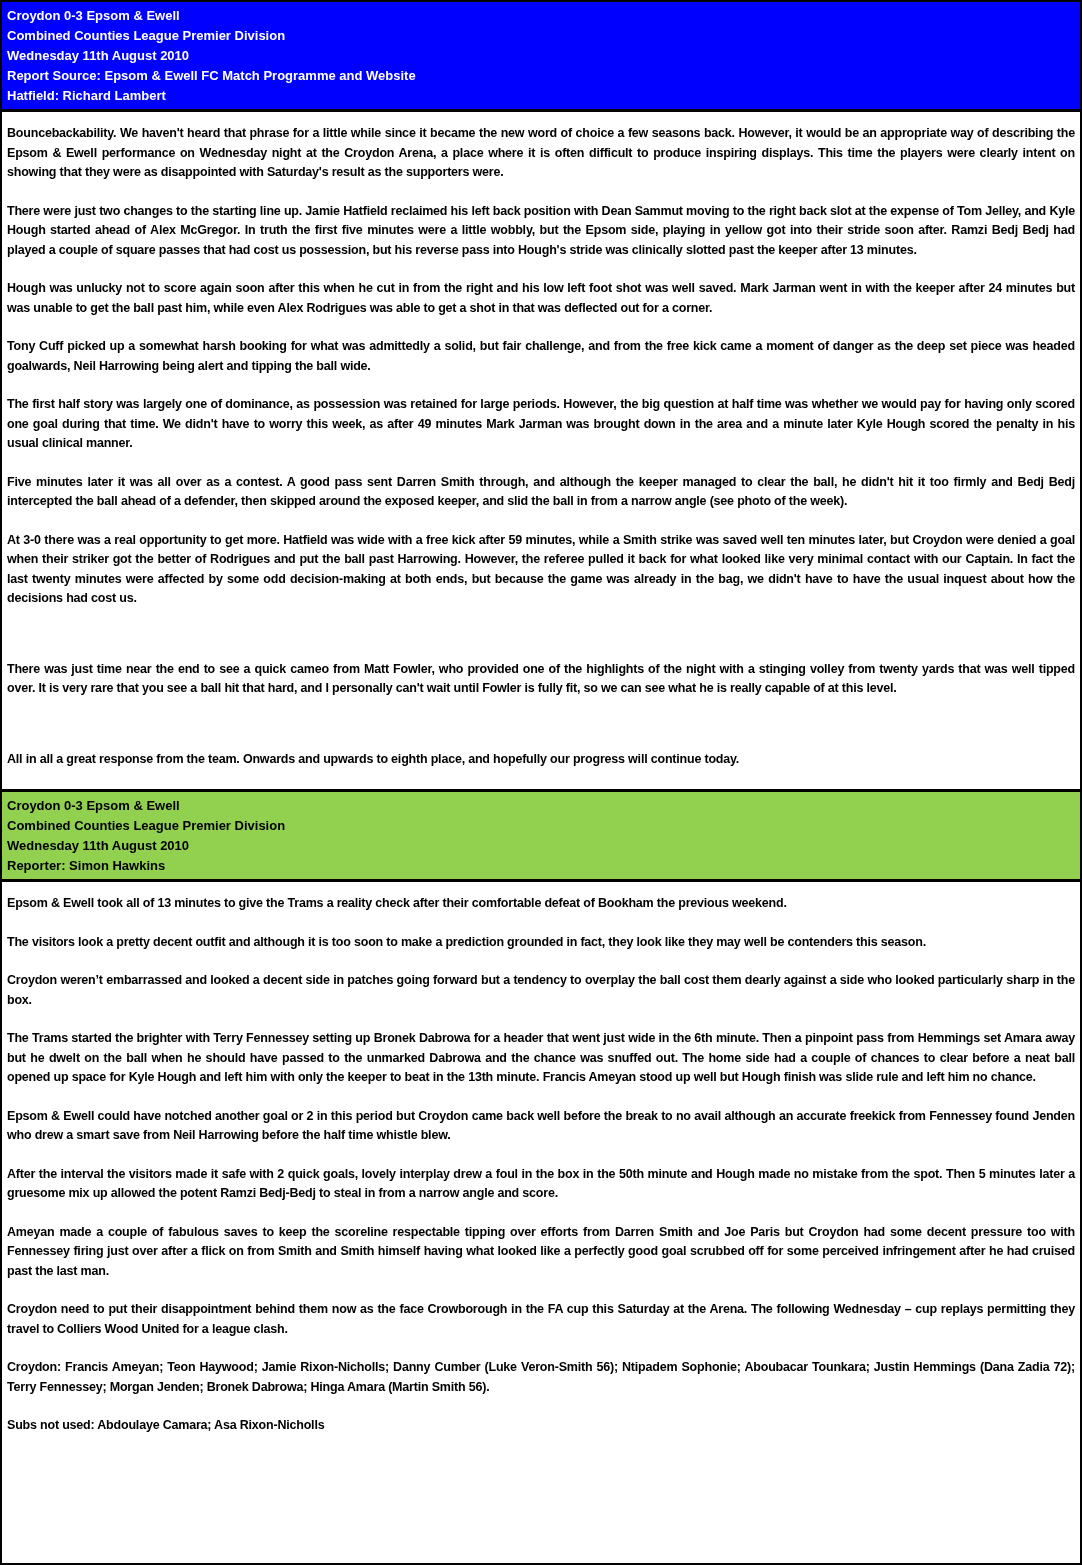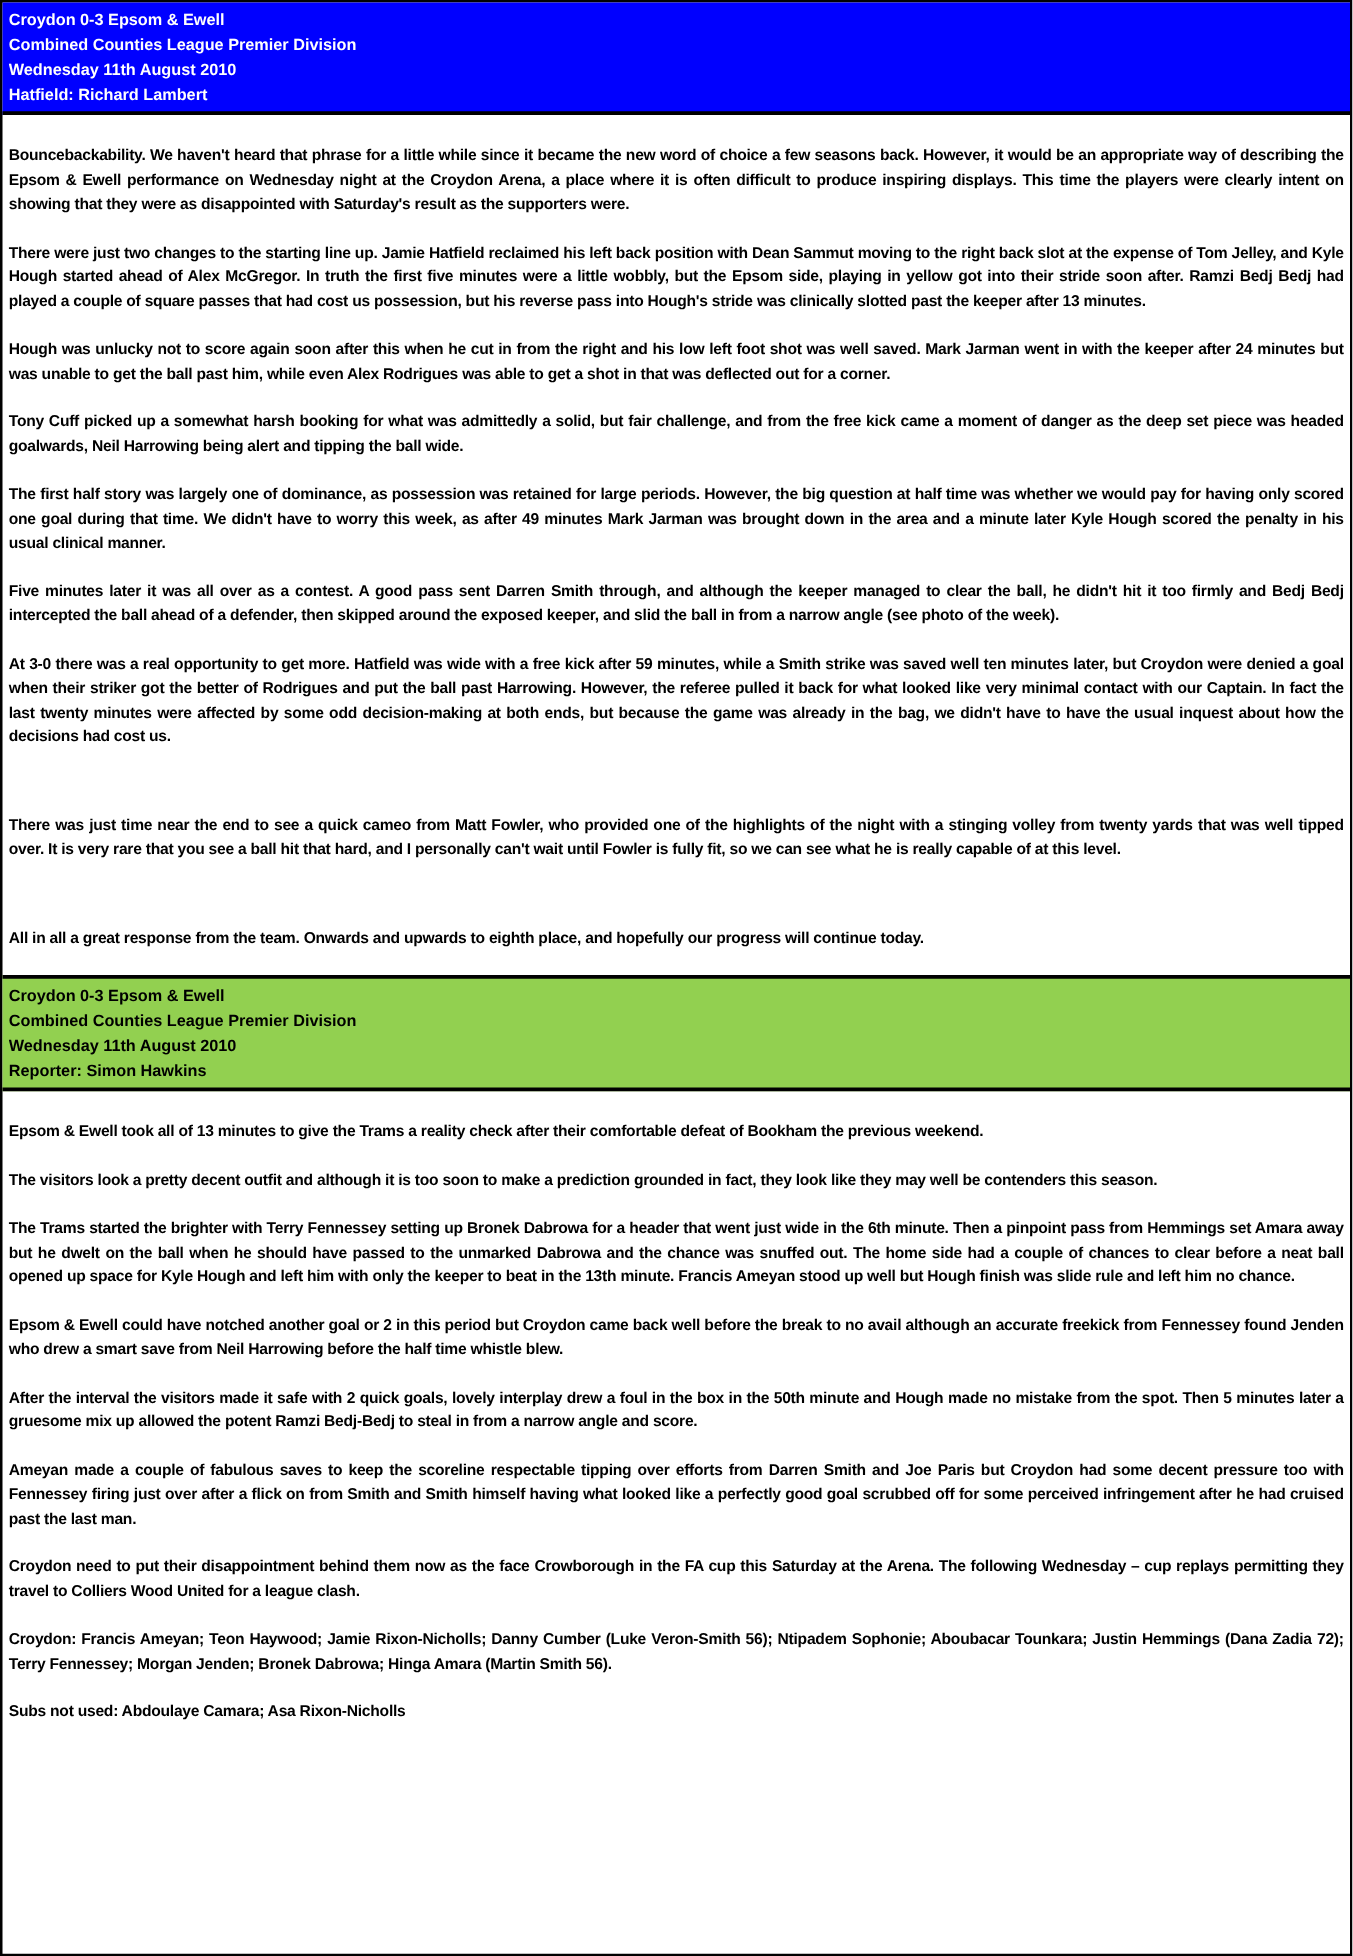--- a/index.html
+++ b/index.html
@@ -26,21 +26,20 @@
   }
   .report--second .report-header {
     border-top: 3px solid #000000;
   }
   .hline {
     white-space: nowrap;
     overflow: hidden;
   }
   .report-body {
     padding: 12px 5px 1px 5px;
-    margin-top: 11px;
   }
   .para {
     margin: 0 0 19px 0;
     font-size: 12.5px;
     line-height: 19.5px;
     letter-spacing: -0.2px;
     text-align: justify;
   }
   .para.blank {
     min-height: 13px;
@@ -50,20 +49,21 @@
 </head>
 <body>
 
 <div class="page">
 
   <section class="report report--first">
     <header class="report-header" style="background: rgb(0, 0, 255); color: rgb(255, 255, 255);">
       <div class="hline">Croydon 0-3 Epsom &amp; Ewell</div>
       <div class="hline">Combined Counties League Premier Division</div>
       <div class="hline">Wednesday 11th August 2010</div>
+      <div class="hline">Report Source: Epsom &amp; Ewell FC Match Programme and Website</div>
       <div class="hline">Hatfield: Richard Lambert</div>
     </header>
     <div class="report-body">
         <p class="para">Bouncebackability. We haven't heard that phrase for a little while since it became the  new word of choice a few seasons back. However, it would be an appropriate way of describing the Epsom &amp; Ewell performance on Wednesday night at the Croydon Arena, a place where it is often difficult to produce inspiring displays. This time the players were clearly intent on showing that they were as disappointed with Saturday's result as the supporters were.</p>
         <p class="para">There were just two changes to the starting line up. Jamie Hatfield reclaimed his left back position with Dean Sammut moving to the right back slot at the expense of Tom Jelley, and Kyle Hough started ahead of Alex McGregor. In truth the first five minutes were a little wobbly, but the Epsom side, playing in yellow got into their stride soon after. Ramzi Bedj Bedj had played a couple of square passes that had cost us possession, but his reverse pass into Hough's stride was clinically slotted past the keeper after 13 minutes.</p>
         <p class="para">Hough was unlucky not to score again soon after this when he cut in from the right and his low left foot shot was well saved. Mark Jarman went in with the keeper after 24 minutes but was unable to get the ball past him, while even Alex Rodrigues was able to get a shot in that was deflected out for a corner.</p>
         <p class="para">Tony Cuff picked up a somewhat harsh booking for what was admittedly a solid, but fair challenge, and from the free kick came a moment of danger as the deep set piece was headed goalwards, Neil Harrowing being alert and tipping the ball wide.</p>
         <p class="para">The first half story was largely one of dominance, as possession was retained for large periods. However, the big question at half time was whether we would pay for having only scored one goal during that time. We didn't have to worry this week, as after 49 minutes Mark Jarman was brought down in the area and a minute later Kyle Hough scored the penalty in his usual clinical manner.</p>
         <p class="para">Five minutes later it was all over as a contest. A good pass sent Darren Smith through, and although the keeper managed to clear the ball, he didn't hit it too firmly and Bedj Bedj intercepted the ball ahead of a defender, then skipped around the exposed keeper, and slid the ball in from a narrow angle (see photo of the week).</p>
         <p class="para">At 3-0 there was a real opportunity to get more. Hatfield was wide with a free kick after 59 minutes, while a Smith strike was saved well ten minutes later, but Croydon were denied a goal when their striker got the better of Rodrigues and put the ball past Harrowing. However, the referee pulled it back for what looked like very minimal contact with our Captain. In fact the last twenty minutes were affected by some odd decision-making at both ends, but because the game was already in the bag, we didn't have to have the usual inquest about how the decisions had cost us.</p>
@@ -77,20 +77,21 @@
   <section class="report report--second">
     <header class="report-header" style="background: rgb(146, 208, 80); color: rgb(0, 0, 0);">
       <div class="hline">Croydon 0-3 Epsom &amp; Ewell</div>
       <div class="hline">Combined Counties League Premier Division</div>
       <div class="hline">Wednesday 11th August 2010</div>
       <div class="hline">Reporter: Simon Hawkins</div>
     </header>
     <div class="report-body">
         <p class="para">Epsom &amp; Ewell took all of 13 minutes to give the Trams a reality check after their comfortable defeat of Bookham the previous weekend.</p>
         <p class="para">The visitors look a pretty decent outfit and although it is too soon to make a prediction grounded in fact, they look like they may well be contenders this season.</p>
+        <p class="para">Croydon weren’t embarrassed and looked a decent side in patches going forward but a tendency to overplay the ball cost them dearly against a side who looked particularly sharp in the box.</p>
         <p class="para">The Trams started the brighter with Terry Fennessey setting up Bronek Dabrowa for a header that went just wide in the 6th minute. Then a pinpoint pass from Hemmings set Amara away but he dwelt on the ball when he should have passed to the unmarked Dabrowa and the chance was snuffed out. The home side had a couple of chances to clear before a neat ball opened up space for Kyle Hough and left him with only the keeper to beat in the 13th minute. Francis Ameyan stood up well but Hough finish was slide rule and left him no chance.</p>
         <p class="para">Epsom &amp; Ewell could have notched another goal or 2 in this period but Croydon came back well before the break to no avail although an accurate freekick from Fennessey found Jenden who drew a smart save from Neil Harrowing before the half time whistle blew.</p>
         <p class="para">After the interval the visitors made it safe with 2 quick goals, lovely interplay drew a foul in the box in the 50th minute and Hough made no mistake from the spot. Then 5 minutes later a gruesome mix up allowed the potent Ramzi Bedj-Bedj to steal in from a narrow angle and score.</p>
         <p class="para">Ameyan made a couple of fabulous saves to keep the scoreline respectable tipping over efforts from Darren Smith and Joe Paris but Croydon had some decent pressure too with Fennessey firing just over after a flick on from Smith and Smith himself having what looked like a perfectly good goal scrubbed off for some perceived infringement after he had cruised past the last man.</p>
         <p class="para">Croydon need to put their disappointment behind them now as the face Crowborough in the FA cup this Saturday at the Arena. The following Wednesday – cup replays permitting they travel to Colliers Wood United for a league clash.</p>
         <p class="para">Croydon: Francis Ameyan; Teon Haywood; Jamie Rixon-Nicholls; Danny Cumber (Luke Veron-Smith 56); Ntipadem Sophonie; Aboubacar Tounkara; Justin Hemmings (Dana Zadia 72); Terry Fennessey; Morgan Jenden; Bronek Dabrowa; Hinga Amara (Martin Smith 56).</p>
         <p class="para">Subs not used: Abdoulaye Camara; Asa Rixon-Nicholls</p>
       </div>
   </section>
 

